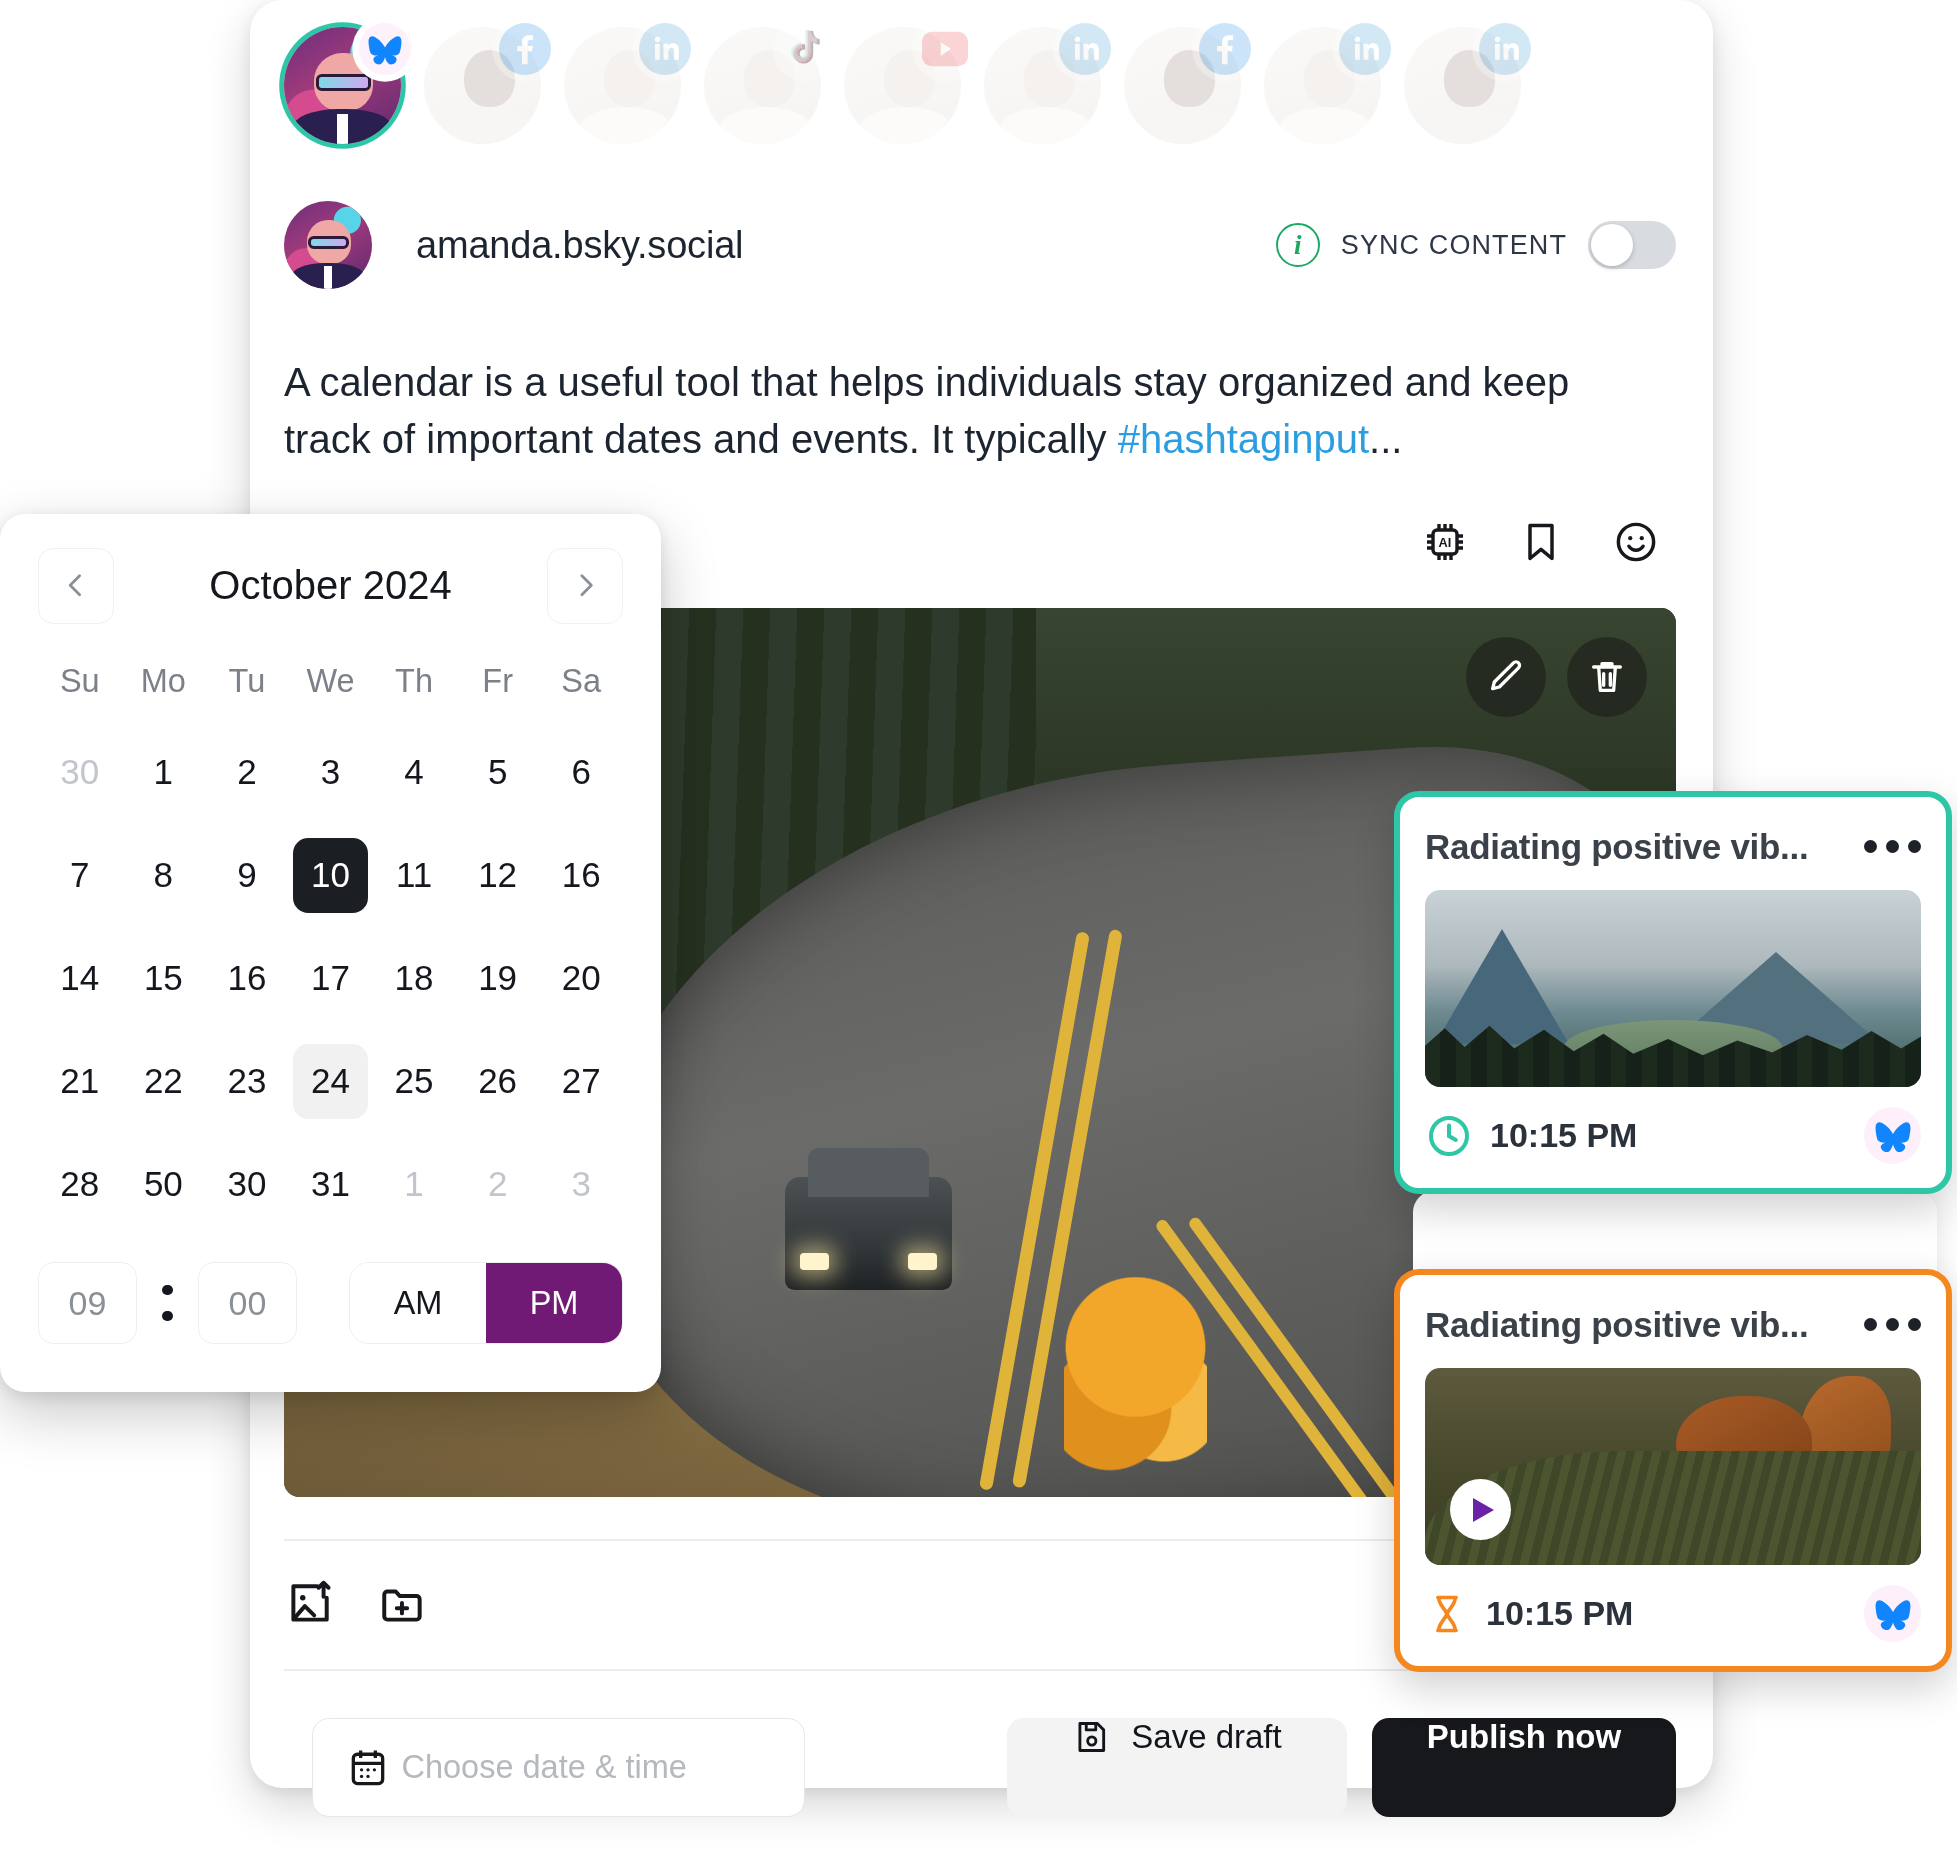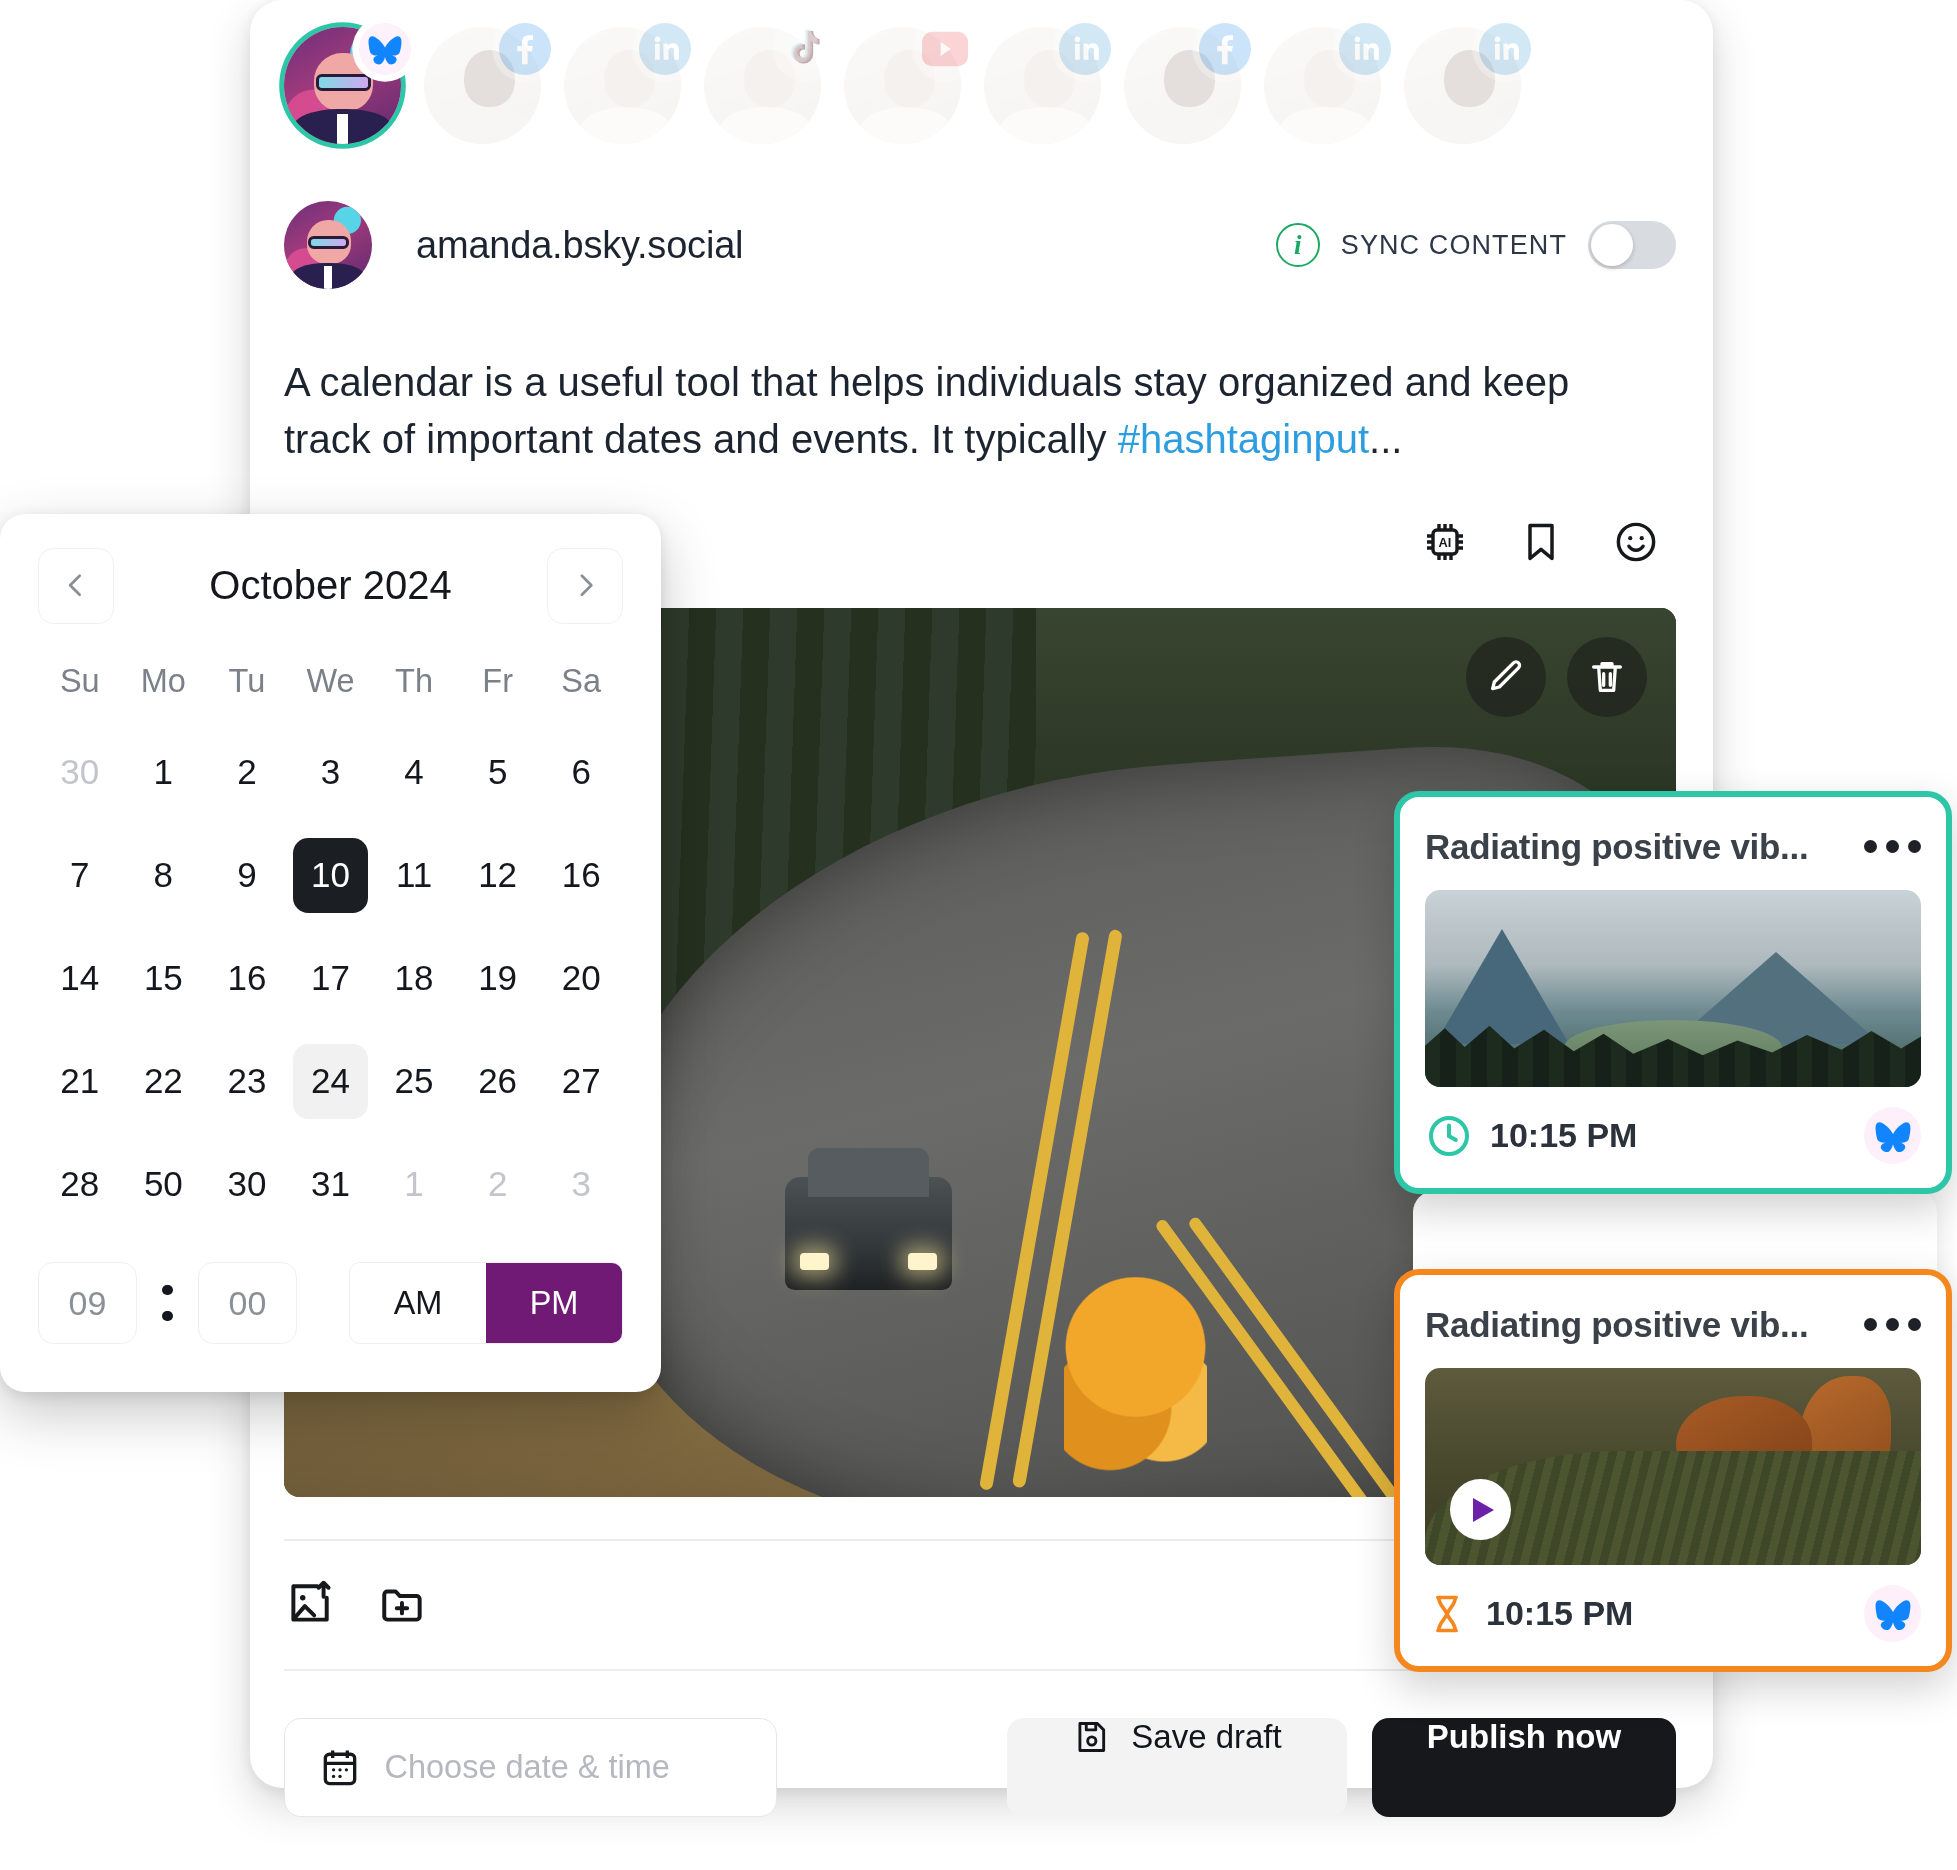--- a/index.html
+++ b/index.html
@@ -343,23 +343,24 @@
     width: 1392px;
     height: 101px;
     display: flex;
     align-items: center;
   }
   .date-field {
     width: 493px; height: 99px;
     border: 1.9px solid #e6e6e6;
     border-radius: 17px;
     display: flex; align-items: center;
-    gap: 23px;
+    gap: 12px;
     padding: 0 32.5px;
     background: #ffffff;
+    margin-left: 28px;
   }
   .date-field .ph {
     font-size: 32.5px;
     color: #b5b9bf;
   }
   .btn-group {
     margin-left: auto;
     display: flex;
     gap: 25px;
   }
@@ -456,21 +457,21 @@
     display: flex; flex-direction: column; align-items: center; gap: 15.3px;
   }
   .tcolon i {
     width: 10.5px; height: 10.5px; border-radius: 50%; background: #14181e;
     display: block;
   }
   .ampm {
     margin-left: auto;
     display: flex;
     border: 1.9px solid #eeeeee;
-    border-radius: 11px;
+    border-radius: 20px;
     overflow: hidden;
     height: 82px;
   }
   .ampm div {
     width: 136px;
     display: flex; align-items: center; justify-content: center;
     font-size: 32.5px;
     color: #14181e;
     background: #ffffff;
   }

